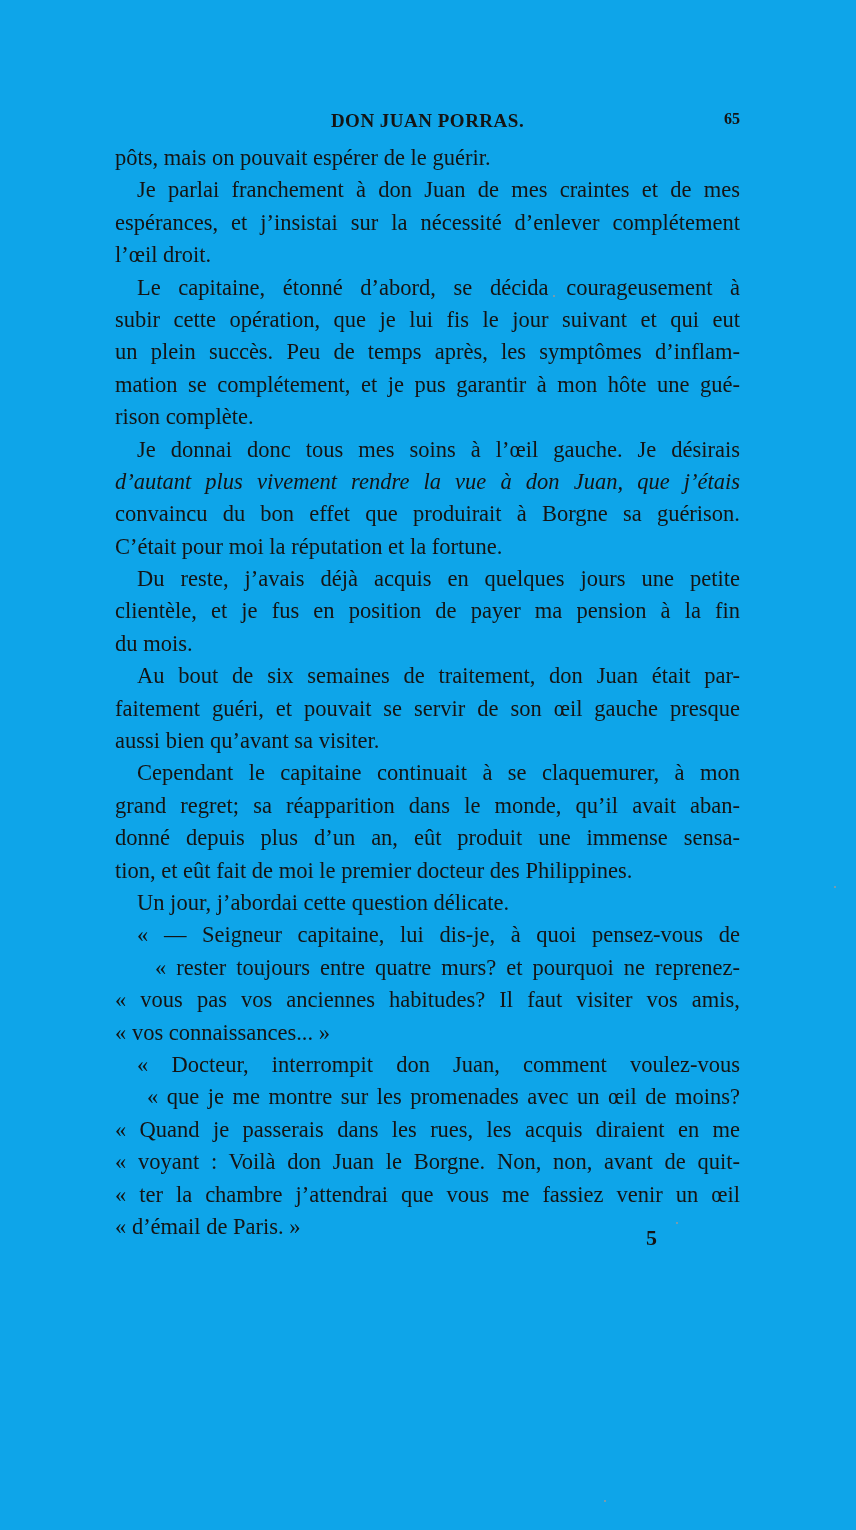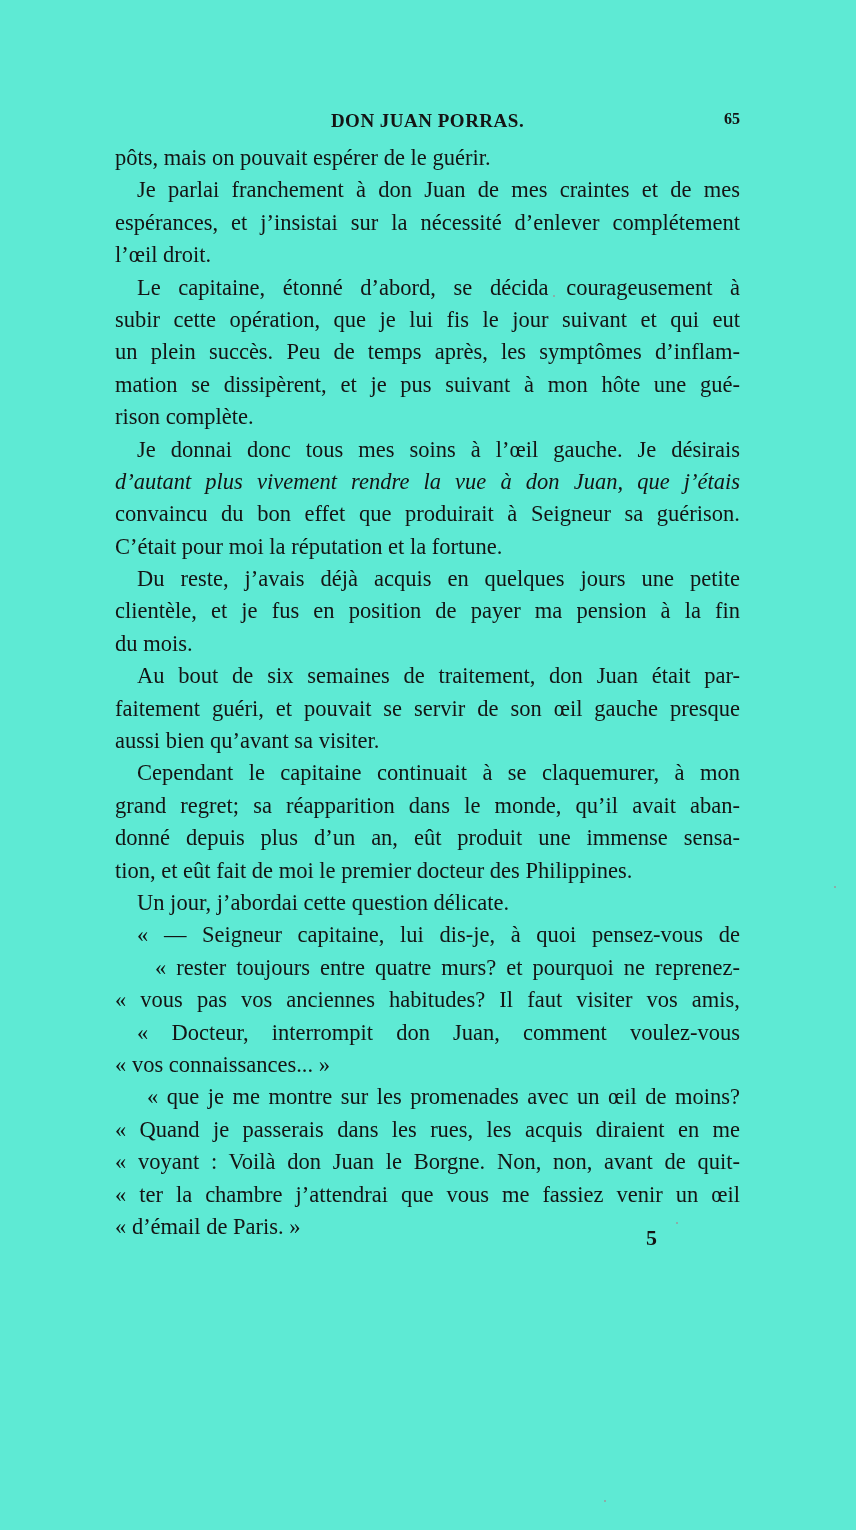--- a/index.html
+++ b/index.html
@@ -12,21 +12,21 @@
       height: 1530px;
       position: relative;
       overflow: hidden;
       font-family: "Liberation Serif", "DejaVu Serif", serif;
       color: #141414;
     }
     .page {
       position: absolute;
       left: 0; top: 0;
       width: 856px; height: 1530px;
-      background: #5eead4;
+      background: #0ea5e9;
     }
     .running-head {
       position: absolute;
       top: 108px;
       left: 115px;
       width: 625px;
       height: 30px;
     }
     .head-title {
       position: absolute;
@@ -88,42 +88,42 @@
   </div>
 
   <div class="text-block" id="text-block">
       <div class="line last">pôts, mais on pouvait espérer de le guérir.</div>
       <div class="line indent"><span style="white-space: nowrap; word-spacing: 0px;">Je parlai franchement à don Juan de mes craintes et de mes</span></div>
       <div class="line"><span style="white-space: nowrap; word-spacing: 0px;">espérances, et j’insistai sur la nécessité d’enlever complétement</span></div>
       <div class="line last">l’œil droit.</div>
       <div class="line indent"><span style="white-space: nowrap; word-spacing: 0px;">Le capitaine, étonné d’abord, se décida courageusement à</span></div>
       <div class="line"><span style="white-space: nowrap; word-spacing: 0px;">subir cette opération, que je lui fis le jour suivant et qui eut</span></div>
       <div class="line"><span style="white-space: nowrap; word-spacing: 0px;">un plein succès. Peu de temps après, les symptômes d’inflam-</span></div>
-      <div class="line"><span style="white-space: nowrap; word-spacing: 0px;">mation se dissipèrent, et je pus suivant à mon hôte une gué-</span></div>
+      <div class="line"><span style="white-space: nowrap; word-spacing: 0px;">mation se complétement, et je pus garantir à mon hôte une gué-</span></div>
       <div class="line last">rison complète.</div>
       <div class="line indent"><span style="white-space: nowrap; word-spacing: 0px;">Je donnai donc tous mes soins à l’œil gauche. Je désirais</span></div>
       <div class="line"><span style="white-space: nowrap; word-spacing: 0px; font-style: italic;">d’autant plus vivement rendre la vue à don Juan, que j’étais</span></div>
-      <div class="line"><span style="white-space: nowrap; word-spacing: 0px;">convaincu du bon effet que produirait à Seigneur sa guérison.</span></div>
+      <div class="line"><span style="white-space: nowrap; word-spacing: 0px;">convaincu du bon effet que produirait à Borgne sa guérison.</span></div>
       <div class="line last">C’était pour moi la réputation et la fortune.</div>
       <div class="line indent"><span style="white-space: nowrap; word-spacing: 0px;">Du reste, j’avais déjà acquis en quelques jours une petite</span></div>
       <div class="line"><span style="white-space: nowrap; word-spacing: 0px;">clientèle, et je fus en position de payer ma pension à la fin</span></div>
       <div class="line last">du mois.</div>
       <div class="line indent"><span style="white-space: nowrap; word-spacing: 0px;">Au bout de six semaines de traitement, don Juan était par-</span></div>
       <div class="line"><span style="white-space: nowrap; word-spacing: 0px;">faitement guéri, et pouvait se servir de son œil gauche presque</span></div>
       <div class="line last">aussi bien qu’avant sa visiter.</div>
       <div class="line indent"><span style="white-space: nowrap; word-spacing: 0px;">Cependant le capitaine continuait à se claquemurer, à mon</span></div>
       <div class="line"><span style="white-space: nowrap; word-spacing: 0px;">grand regret; sa réapparition dans le monde, qu’il avait aban-</span></div>
       <div class="line"><span style="white-space: nowrap; word-spacing: 0px;">donné depuis plus d’un an, eût produit une immense sensa-</span></div>
       <div class="line last">tion, et eût fait de moi le premier docteur des Philippines.</div>
       <div class="line indent last">Un jour, j’abordai cette question délicate.</div>
       <div class="line indent"><span style="white-space: nowrap; word-spacing: 0px;">« — Seigneur capitaine, lui dis-je, à quoi pensez-vous de</span></div>
       <div class="line"><span style="white-space: nowrap; word-spacing: 0px; margin-left: 40px;">« rester toujours entre quatre murs? et pourquoi ne reprenez-</span></div>
       <div class="line"><span style="white-space: nowrap; word-spacing: 0px;">« vous pas vos anciennes habitudes? Il faut visiter vos amis,</span></div>
+      <div class="line last">« vos connaissances... »</div>
       <div class="line indent"><span style="white-space: nowrap; word-spacing: 0px;">« Docteur, interrompit don Juan, comment voulez-vous</span></div>
-      <div class="line last">« vos connaissances... »</div>
       <div class="line"><span style="white-space: nowrap; word-spacing: 0px; margin-left: 32px;">« que je me montre sur les promenades avec un œil de moins?</span></div>
       <div class="line"><span style="white-space: nowrap; word-spacing: 0px;">« Quand je passerais dans les rues, les acquis diraient en me</span></div>
       <div class="line"><span style="white-space: nowrap; word-spacing: 0px;">« voyant : Voilà don Juan le Borgne. Non, non, avant de quit-</span></div>
       <div class="line"><span style="white-space: nowrap; word-spacing: 0px;">« ter la chambre j’attendrai que vous me fassiez venir un œil</span></div>
       <div class="line last">« d’émail de Paris. »</div>
     </div>
 
   <div class="signature">5</div>
 
   <span class="speck" style="left:676px;top:1222px;"></span>

